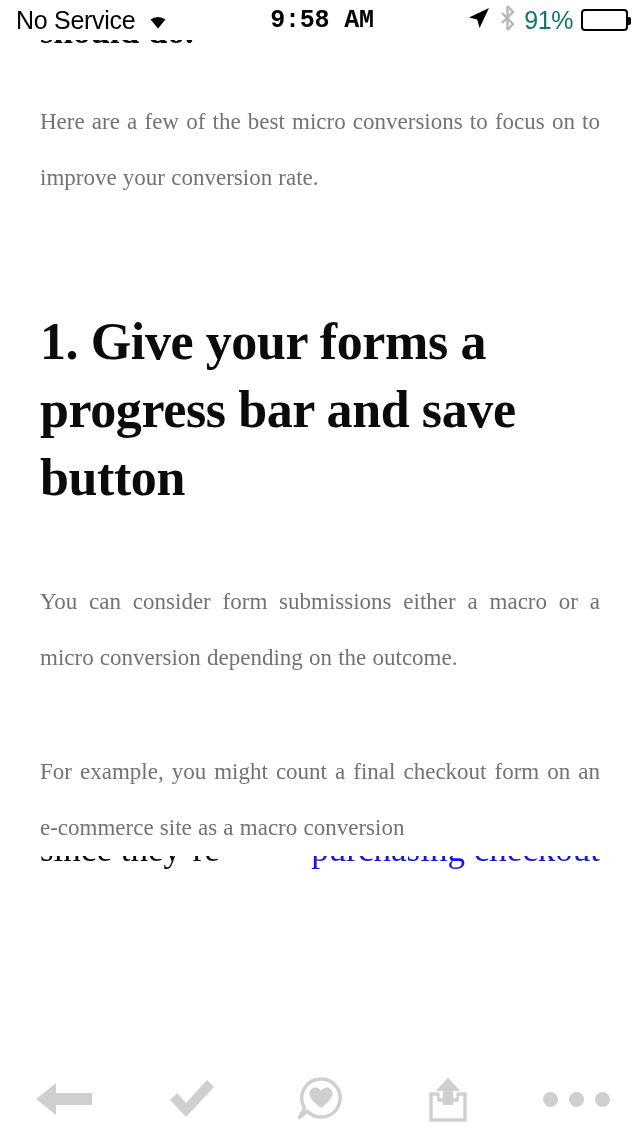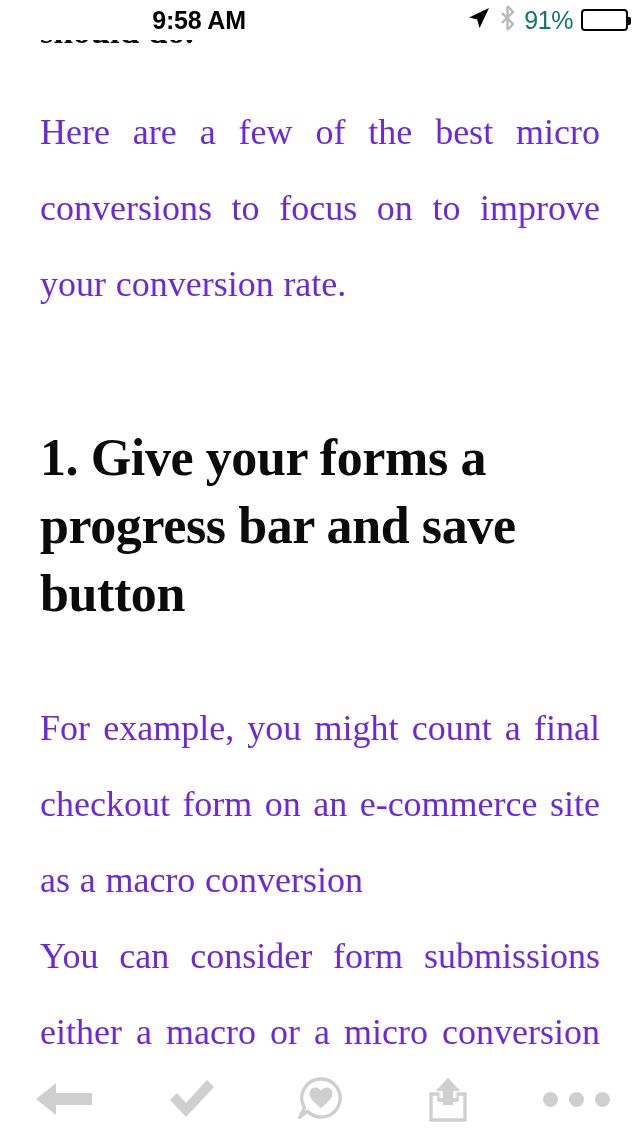--- a/index.html
+++ b/index.html
@@ -38,20 +38,21 @@
     font-size: 25px;
     color: #000000;
     letter-spacing: -0.3px;
     line-height: 1;
   }
   .status-center {
     flex: 1;
     display: flex;
     justify-content: center;
     align-items: flex-start;
+    font-family: Liberation Mono, monospace;
   }
   .clock {
     font-size: 25px;
     font-weight: bold;
     color: #000000;
     letter-spacing: -0.2px;
     line-height: 1;
   }
   .status-right {
     display: flex;
@@ -99,23 +100,23 @@
     height: 1022px;
     overflow: hidden;
     background: #ffffff;
   }
   .reader-inner {
     padding: 0 40px;
     
     margin-top: -36px;
   }
   p.body-text {
-    font-size: 36px;
-    line-height: 76px;
-    color: #6d28d9;
+    font-size: 23px;
+    line-height: 56px;
+    color: #737373;
     text-align: justify;
     margin: 0 0 58px 0;
     -webkit-hyphens: none;
     hyphens: none;
     word-spacing: 0.02em;
   }
   p.clipped-top {
     margin: 0;
     color: #0b0b0b;
     font-size: 35px;
@@ -180,20 +181,28 @@
     width: 15px;
     height: 15px;
     border-radius: 50%;
     background: #cfcfcf;
   }
 </style>
 </head>
 <body>
 
 <div class="status-bar">
+  <div class="status-left">
+    <span class="carrier">No Service</span>
+    <span>
+      <svg width="28" height="21" viewBox="0 0 28 21">
+        <path d="M14 20.5 L6.6 11.6 A11.6 11.6 0 0 1 21.4 11.6 Z" fill="#000"></path>
+      </svg>
+    </span>
+  </div>
 
   <div class="status-center">
     <span class="clock">9:58 AM</span>
   </div>
 
   <div class="status-right">
     <span>
       <svg width="24" height="24" viewBox="0 0 24 24">
         <path d="M22 2 L2 11.4 L10.2 13.6 L12.6 22 Z" fill="#000"></path>
       </svg>
@@ -218,23 +227,23 @@
     <p class="clipped-top">should do.</p>
 
     <div style="height:34px"></div>
 
     <p class="body-text">Here are a few of the best micro conversions to focus on to improve your conversion rate.</p>
 
     <div style="height:44px"></div>
 
     <h2 class="section-heading">1. Give your forms a progress bar and save button</h2>
 
+    <p class="body-text">You can consider form submissions either a macro or a micro conversion depending on the outcome.</p>
+
     <p class="body-text" style="margin-bottom:0">For example, you might count a final checkout form on an e-commerce site as a macro conversion</p>
-
-    <p class="body-text">You can consider form submissions either a macro or a micro conversion depending on the outcome.</p>
 
     <div class="last-line-clip">
       <span>
         <span>since they’re</span>
         <span class="link">purchasing checkout</span>
       </span>
     </div>
 
   </div>
 </div>

